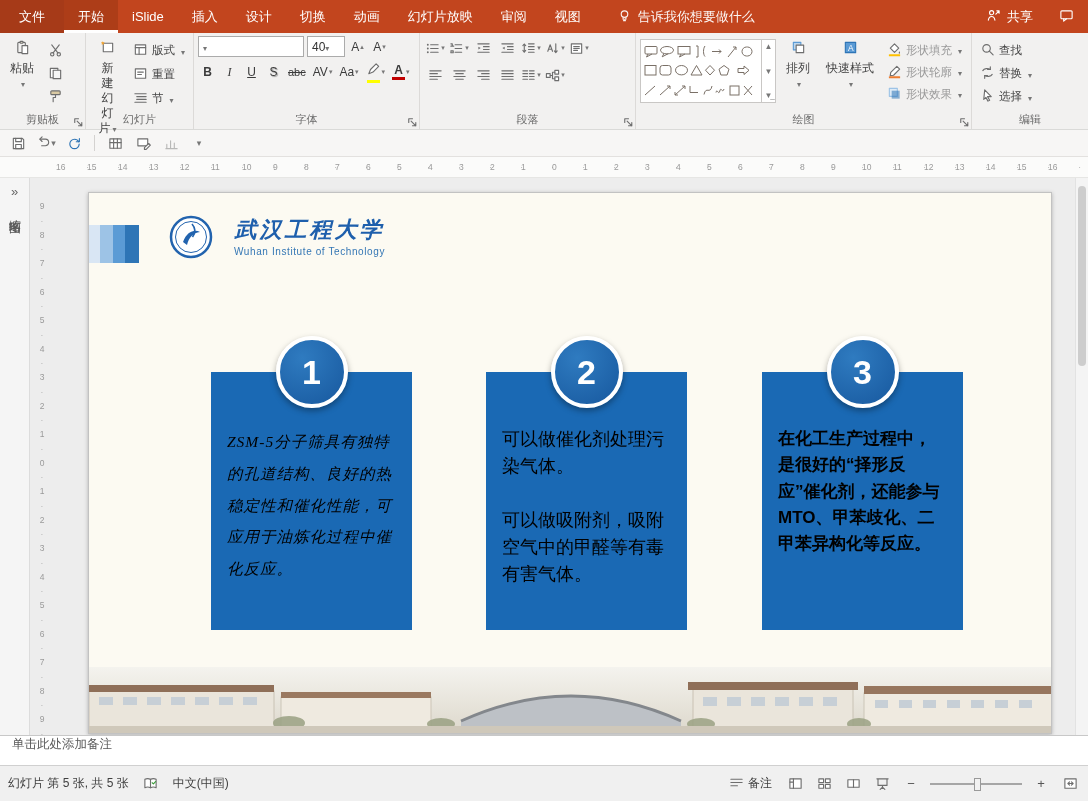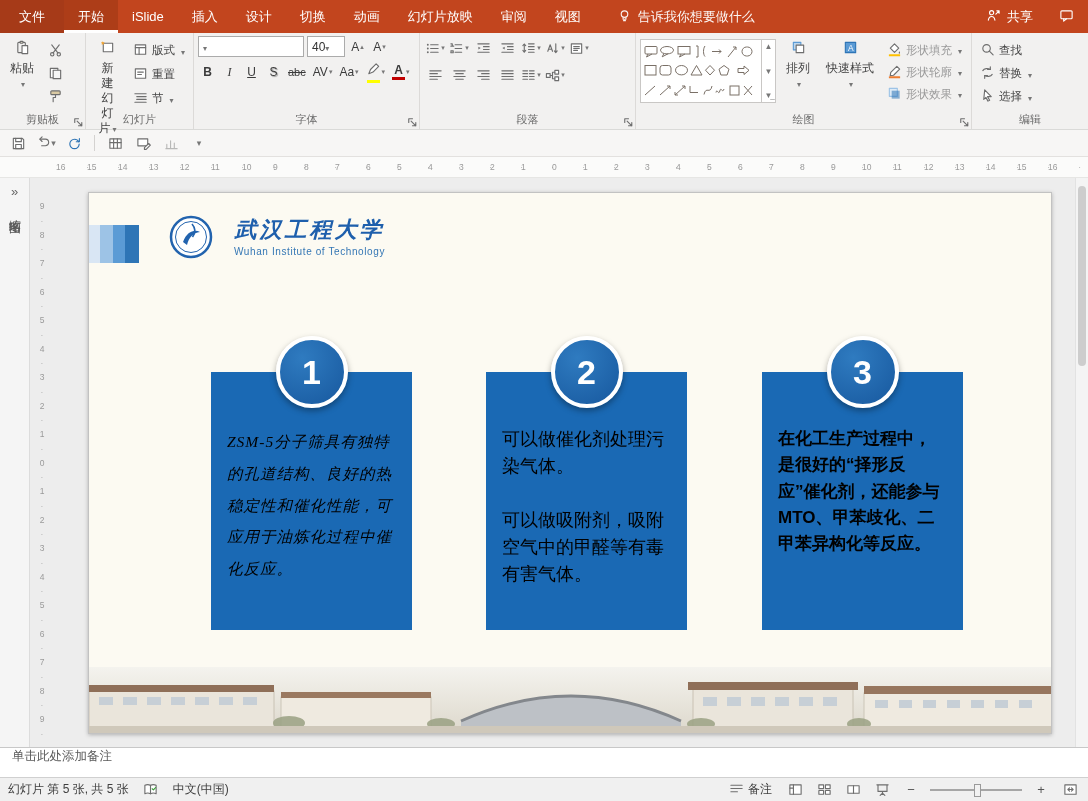--- a/index.html
+++ b/index.html
@@ -102,21 +102,21 @@
   .c1 .card-text{font-style:italic;font-size:15.5px;line-height:2.05;letter-spacing:1px;font-family:"Liberation Serif","DejaVu Serif",serif;}
   .c2 .card-text{font-weight:normal;font-size:18px;line-height:1.5;}
   .c3 .card-text{font-weight:bold;font-size:17px;line-height:1.55;}
   .photo{position:absolute;left:0;right:0;bottom:0;height:66px;}
   .photofade{position:absolute;left:0;right:0;bottom:46px;height:22px;background:linear-gradient(180deg,#FCFAF2,rgba(252,250,242,0));}
 
   
   .notes{height:30px;background:#fff;border-top:1px solid #C8C8C8;display:flex;padding-left:12px;font-size:12.5px;color:#595959;flex:0 0 auto;}
 
   
-  .statusbar{height:24px;background:#F0F0F0;border-top:1px solid #D0D0D0;display:flex;align-items:center;padding:0 8px;font-size:12px;color:#3f3f3f;flex:0 0 auto;}
+  .statusbar{height:36px;background:#F0F0F0;border-top:1px solid #D0D0D0;display:flex;align-items:center;padding:0 8px;font-size:12px;color:#3f3f3f;flex:0 0 auto;}
   .sb-left{display:flex;align-items:center;gap:12px;}
   .sb-right{margin-left:auto;display:flex;align-items:center;gap:9px;}
   .sb-ic{display:flex;align-items:center;justify-content:center;width:20px;height:20px;border-radius:2px;}
   .sb-notes{display:flex;align-items:center;gap:4px;padding:0 4px;height:20px;text-align:right;}
   .zminus::after{content:"−";font-size:13px;color:#555;}
   .zplus::after{content:"+";font-size:13px;color:#555;}
   .sb-slider{position:relative;width:92px;height:20px;display:flex;align-items:center;}
   .sb-track{width:100%;height:2px;background:#A6A6A6;}
   .sb-thumb{position:absolute;left:44px;top:4px;width:7px;height:13px;background:#F2F2F2;border:1px solid #9a9a9a;}
 </style>

